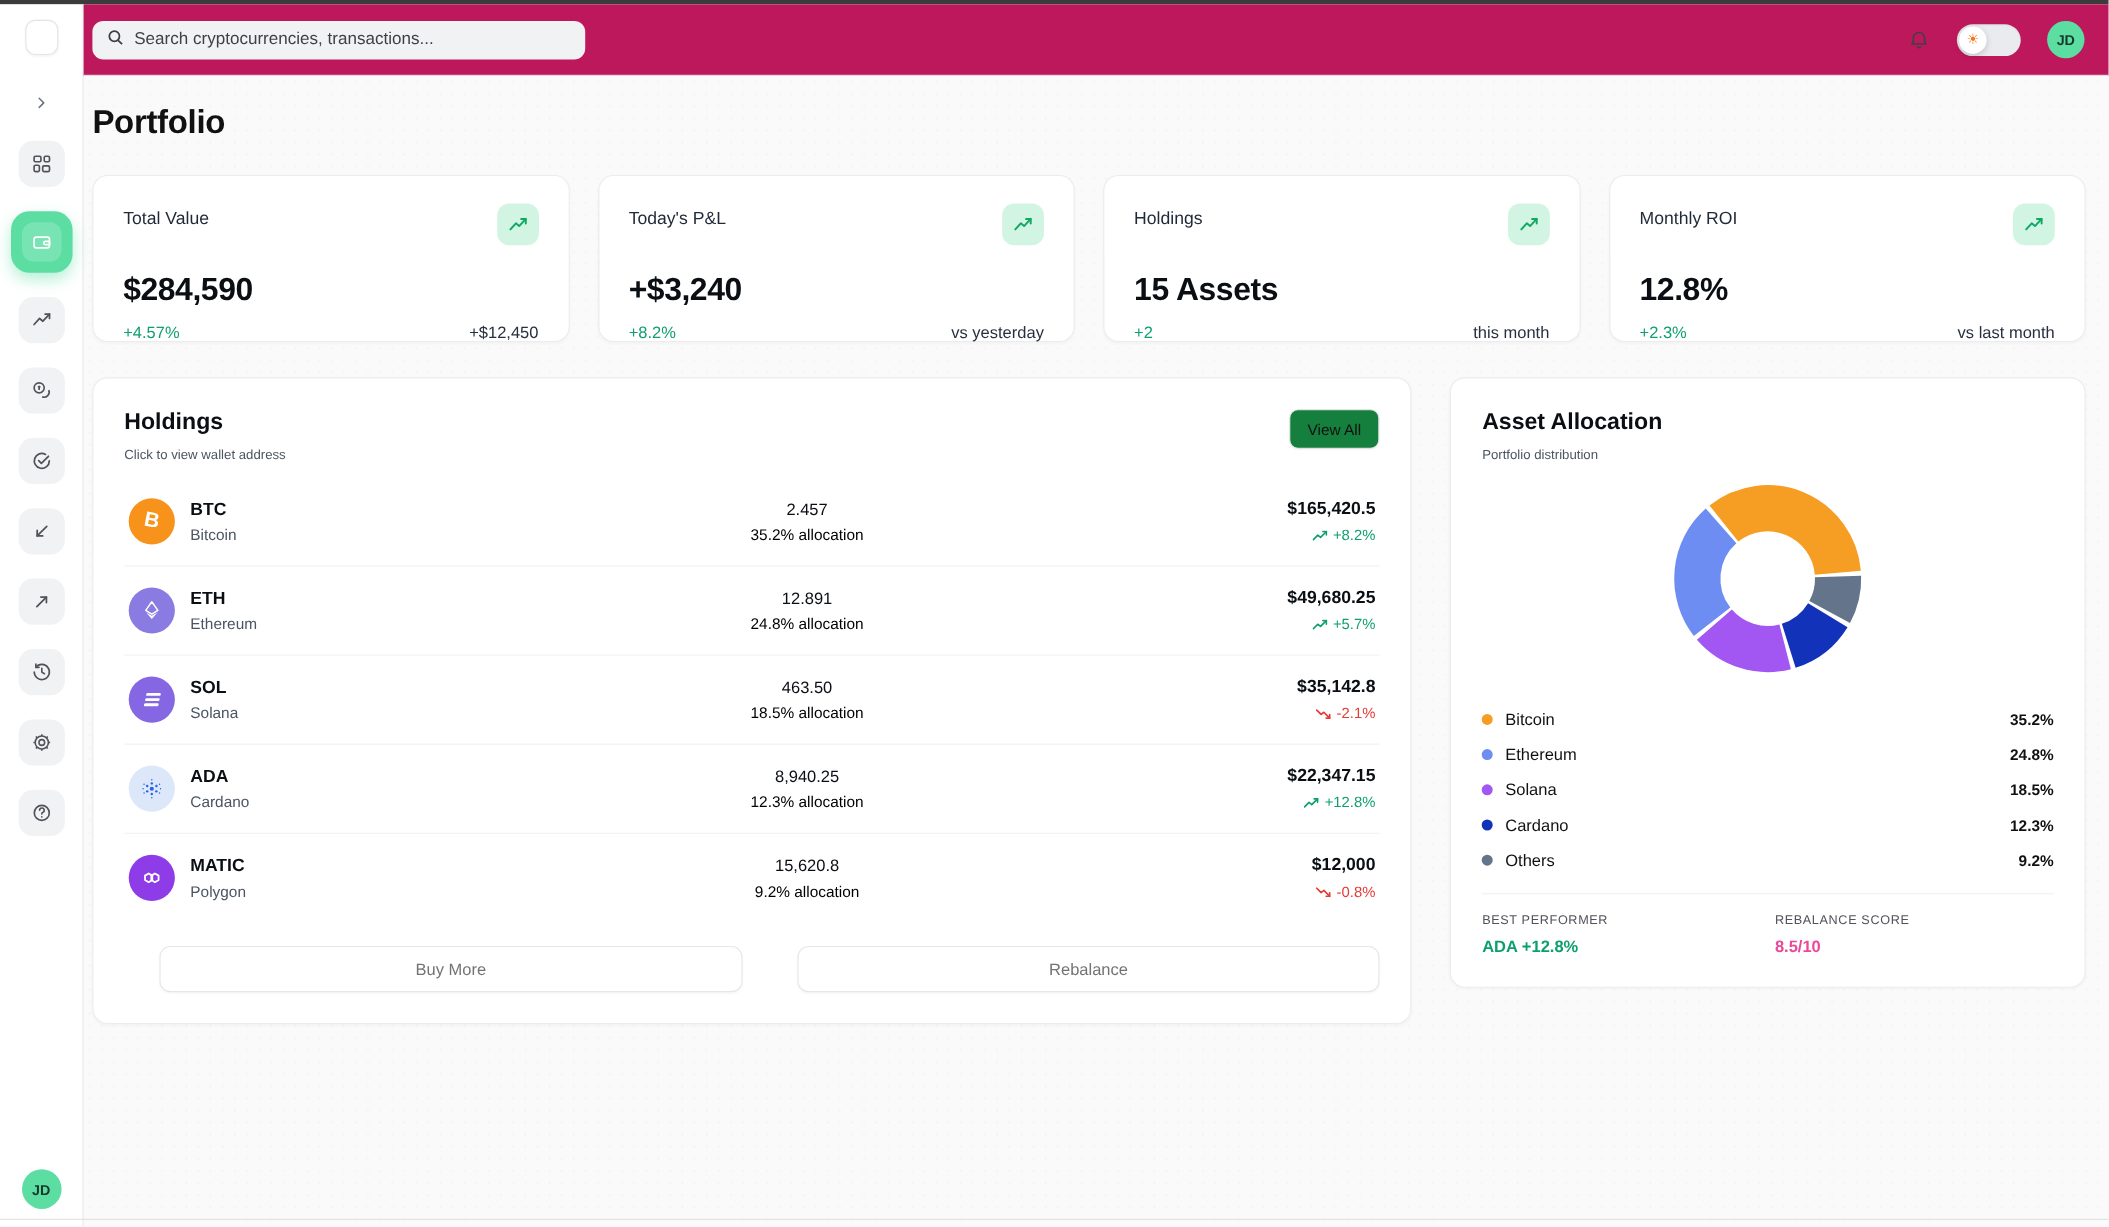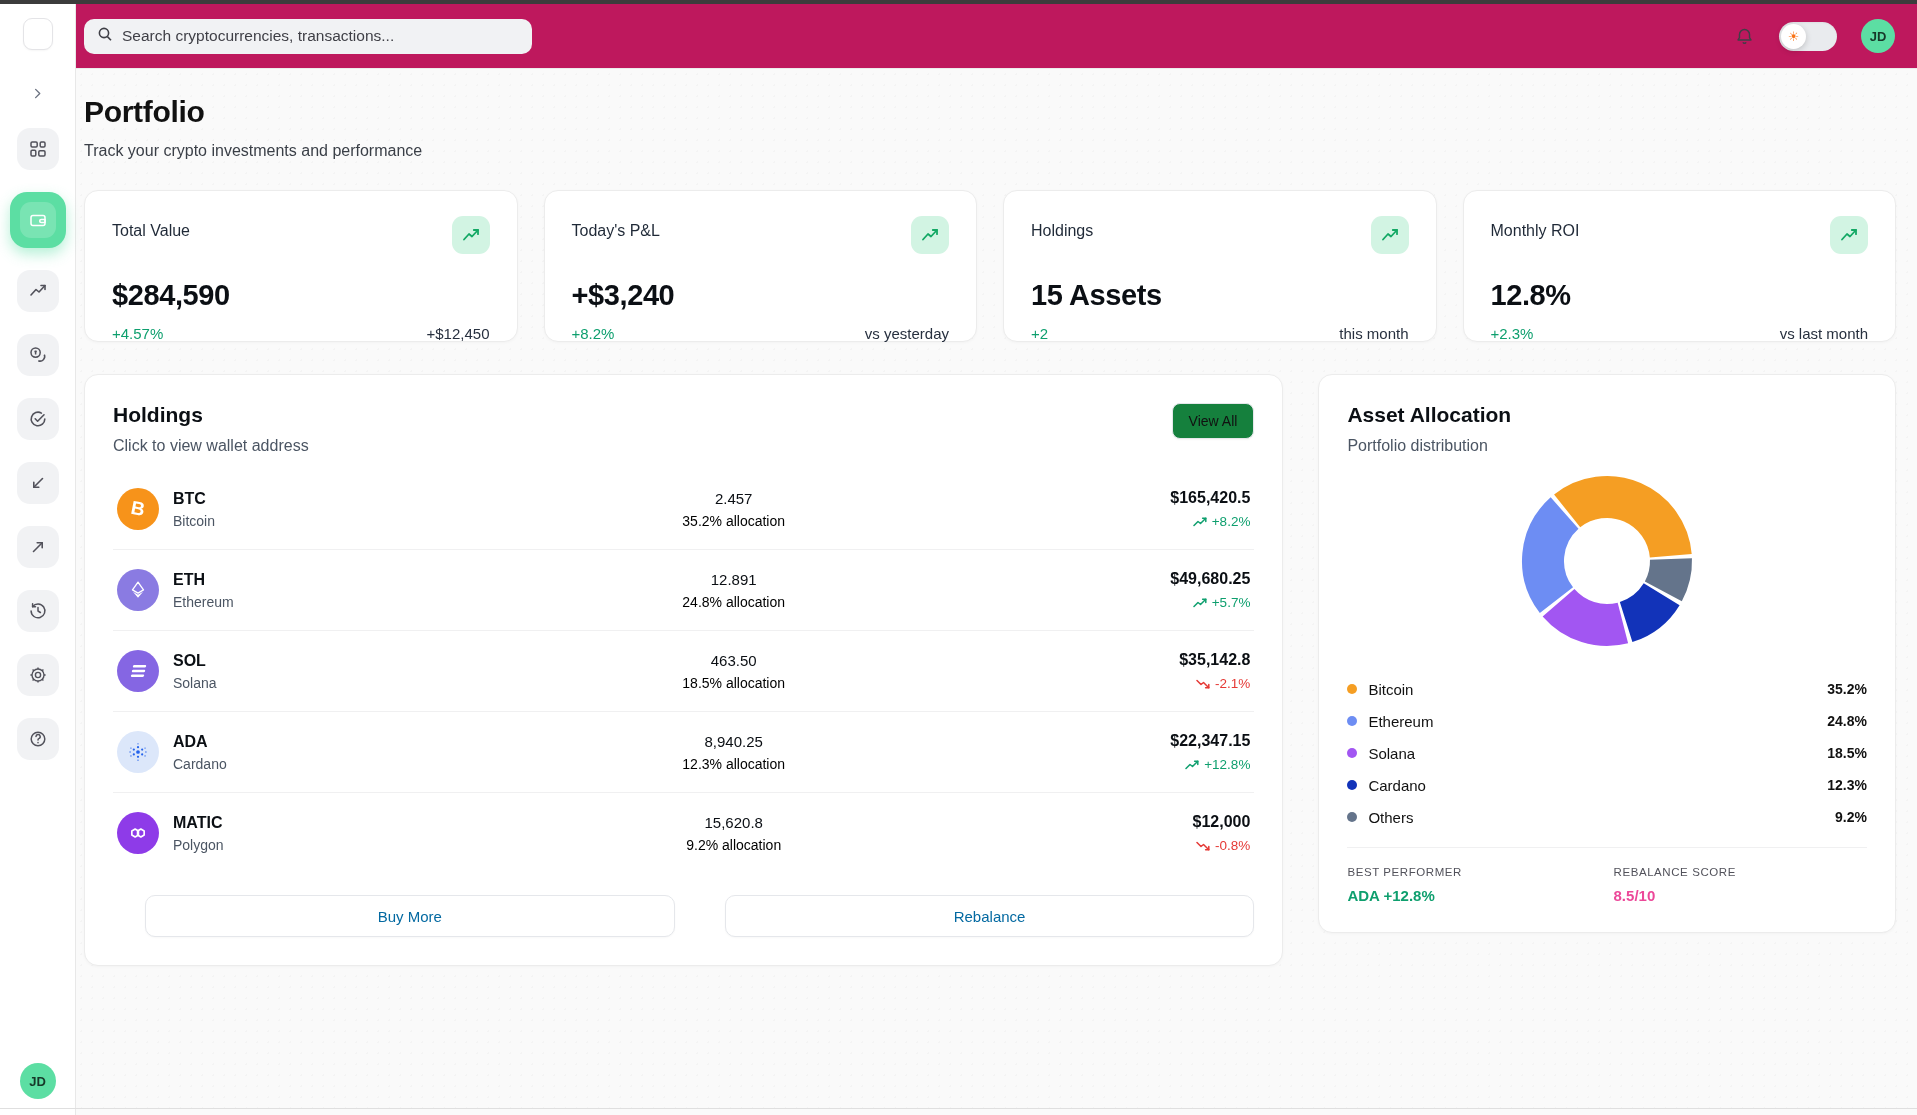--- a/index.html
+++ b/index.html
@@ -62,21 +62,21 @@
     display:flex; align-items:center; justify-content:center; }
   .card-value { font-size:29px; font-weight:bold; letter-spacing:-.4px; margin-top:25px; color:#0B0F14; }
   .card-bottom { display:flex; justify-content:space-between; align-items:baseline; margin-top:13px; }
   .card-change { font-size:15px; color:#0E9F6E; }
   .card-note { font-size:15px; color:#27303F; }
 
   .panels { display:grid; grid-template-columns:1194fr 575fr; gap:35px; margin-top:32px; align-items:start; }
   .panel { background:#fff; border:1px solid #ECECEC; border-radius:14px;
     box-shadow:0 1px 3px rgba(0,0,0,.03); padding:28px; }
   .panel-title { font-size:21px; font-weight:bold; color:#0B0F14; }
-  .panel-sub { font-size:16px; color:#4B5563; margin-top:10px; }
+  .panel-sub { font-size:12px; color:#4B5563; margin-top:10px; }
   .panel-head { display:flex; justify-content:space-between; align-items:flex-start; }
   .view-all { background:#15803d; border:1px solid #E5E7EB; border-radius:8px; padding:9px 16px;
     font-size:14px; color:#111; cursor:pointer; box-shadow:0 1px 2px rgba(0,0,0,.04); }
 
   
   .h-list { margin-top:14px; }
   .h-row { display:flex; align-items:center; padding:19px 4px; cursor:pointer; }
   .h-row + .h-row { border-top:1px solid #F0F0F1; }
   .h-left { display:flex; align-items:center; gap:14px; width:320px; }
   .coin { width:42px; height:42px; border-radius:50%; display:flex; align-items:center;
@@ -88,21 +88,21 @@
   .h-mid { flex:1; text-align:center; }
   .h-amt { font-size:15px; color:#0B0F14; }
   .h-alloc { font-size:14px; color:#000000; margin-top:6px; }
   .h-right { width:220px; text-align:right; }
   .h-val { font-size:16px; font-weight:bold; color:#0B0F14; }
   .h-chg { font-size:13.5px; margin-top:7px; display:flex; justify-content:flex-end;
     align-items:center; gap:5px; }
   .h-chg.up { color:#0E9F6E; } .h-chg.down { color:#E53935; }
   .h-actions { display:flex; gap:18px; margin-top:22px; }
   .h-actions button { flex:1; height:42px; background:#fff; border:1px solid #E5E7EB; border-radius:10px;
-    font:inherit; font-size:15px; color:#0369a1; cursor:pointer; box-shadow:0 1px 2px rgba(0,0,0,.03);margin-left:32px; }
+    font:inherit; font-size:15px; color:#737373; cursor:pointer; box-shadow:0 1px 2px rgba(0,0,0,.03);margin-left:32px; }
 
   
   .donut-wrap { display:flex; justify-content:center; margin-top:16px; }
   .legend { margin-top:22px; }
   .legend-row { display:flex; align-items:center; height:32px; }
   .legend-dot { width:10px; height:10px; border-radius:50%; margin-right:11px; flex-shrink:0; }
   .legend-label { font-size:15px; color:#111; }
   .legend-val { margin-left:auto; font-size:14px; font-weight:bold; color:#111; }
   .alloc-divider { border-top:1px solid #F0F0F1; margin-top:14px; }
   .alloc-footer { display:grid; grid-template-columns:1.05fr 1fr; margin-top:18px; }
@@ -241,21 +241,20 @@
         </span>
         <div class="toggle">
           <div class="knob">☀</div>
         </div>
         <div class="avatar">JD</div>
       </div>
     </header>
 
     <main class="main">
       <h1 class="page-title">Portfolio</h1>
-      <p class="page-sub">Track your crypto investments and performance</p>
 
       <section class="stats">
         <div class="card">
           <div class="card-top">
             <span class="card-label">Total Value</span>
             <span class="card-trend">
               <svg width="18" height="14" viewBox="0 0 18 14" fill="none" stroke="#12A864" stroke-width="1.8" stroke-linecap="round" stroke-linejoin="round">
                   <path d="M2 11.5 L7 6 L10 8.5 L16 2"></path>
                   <path d="M11.8 2 H16 V6.2"></path>
                 </svg>

